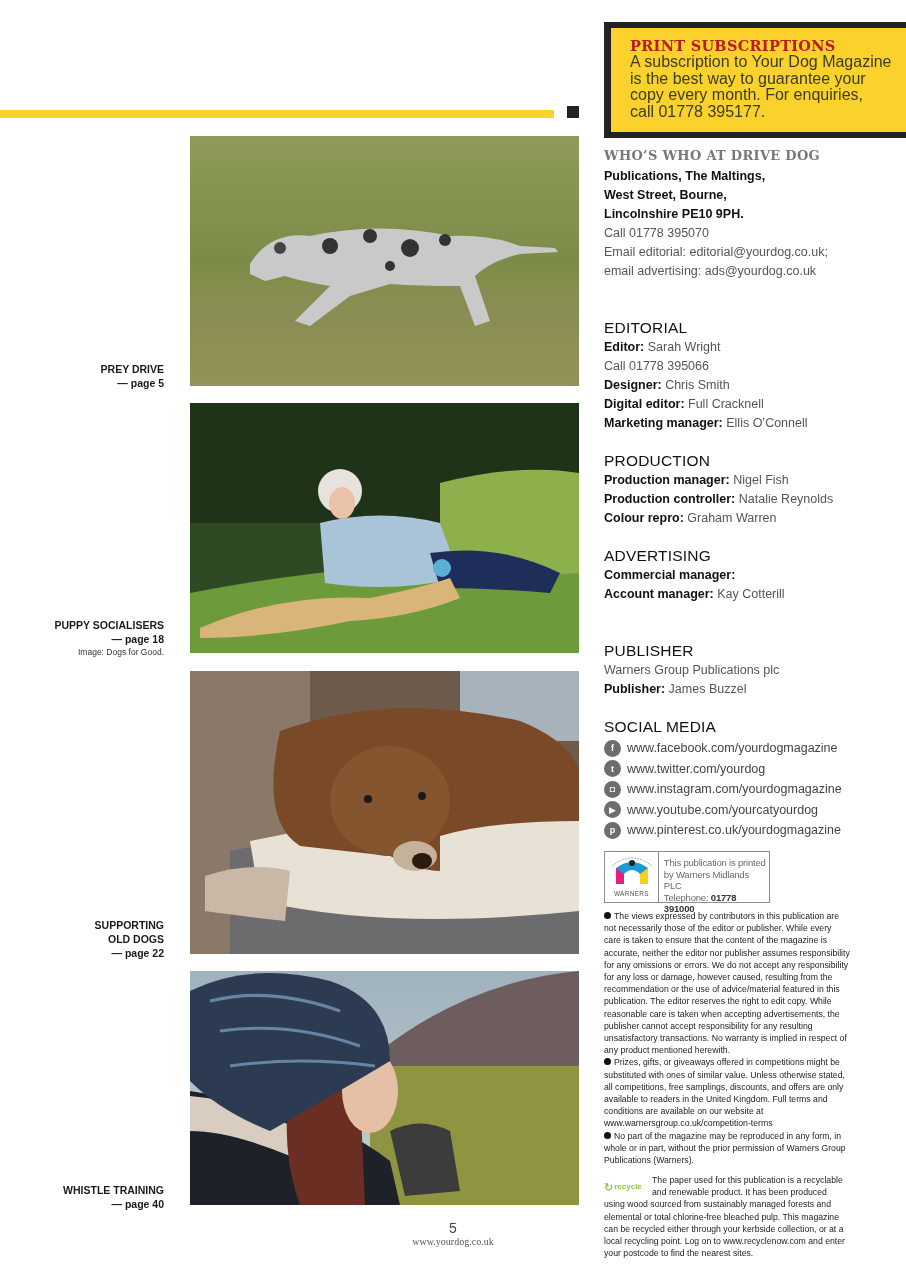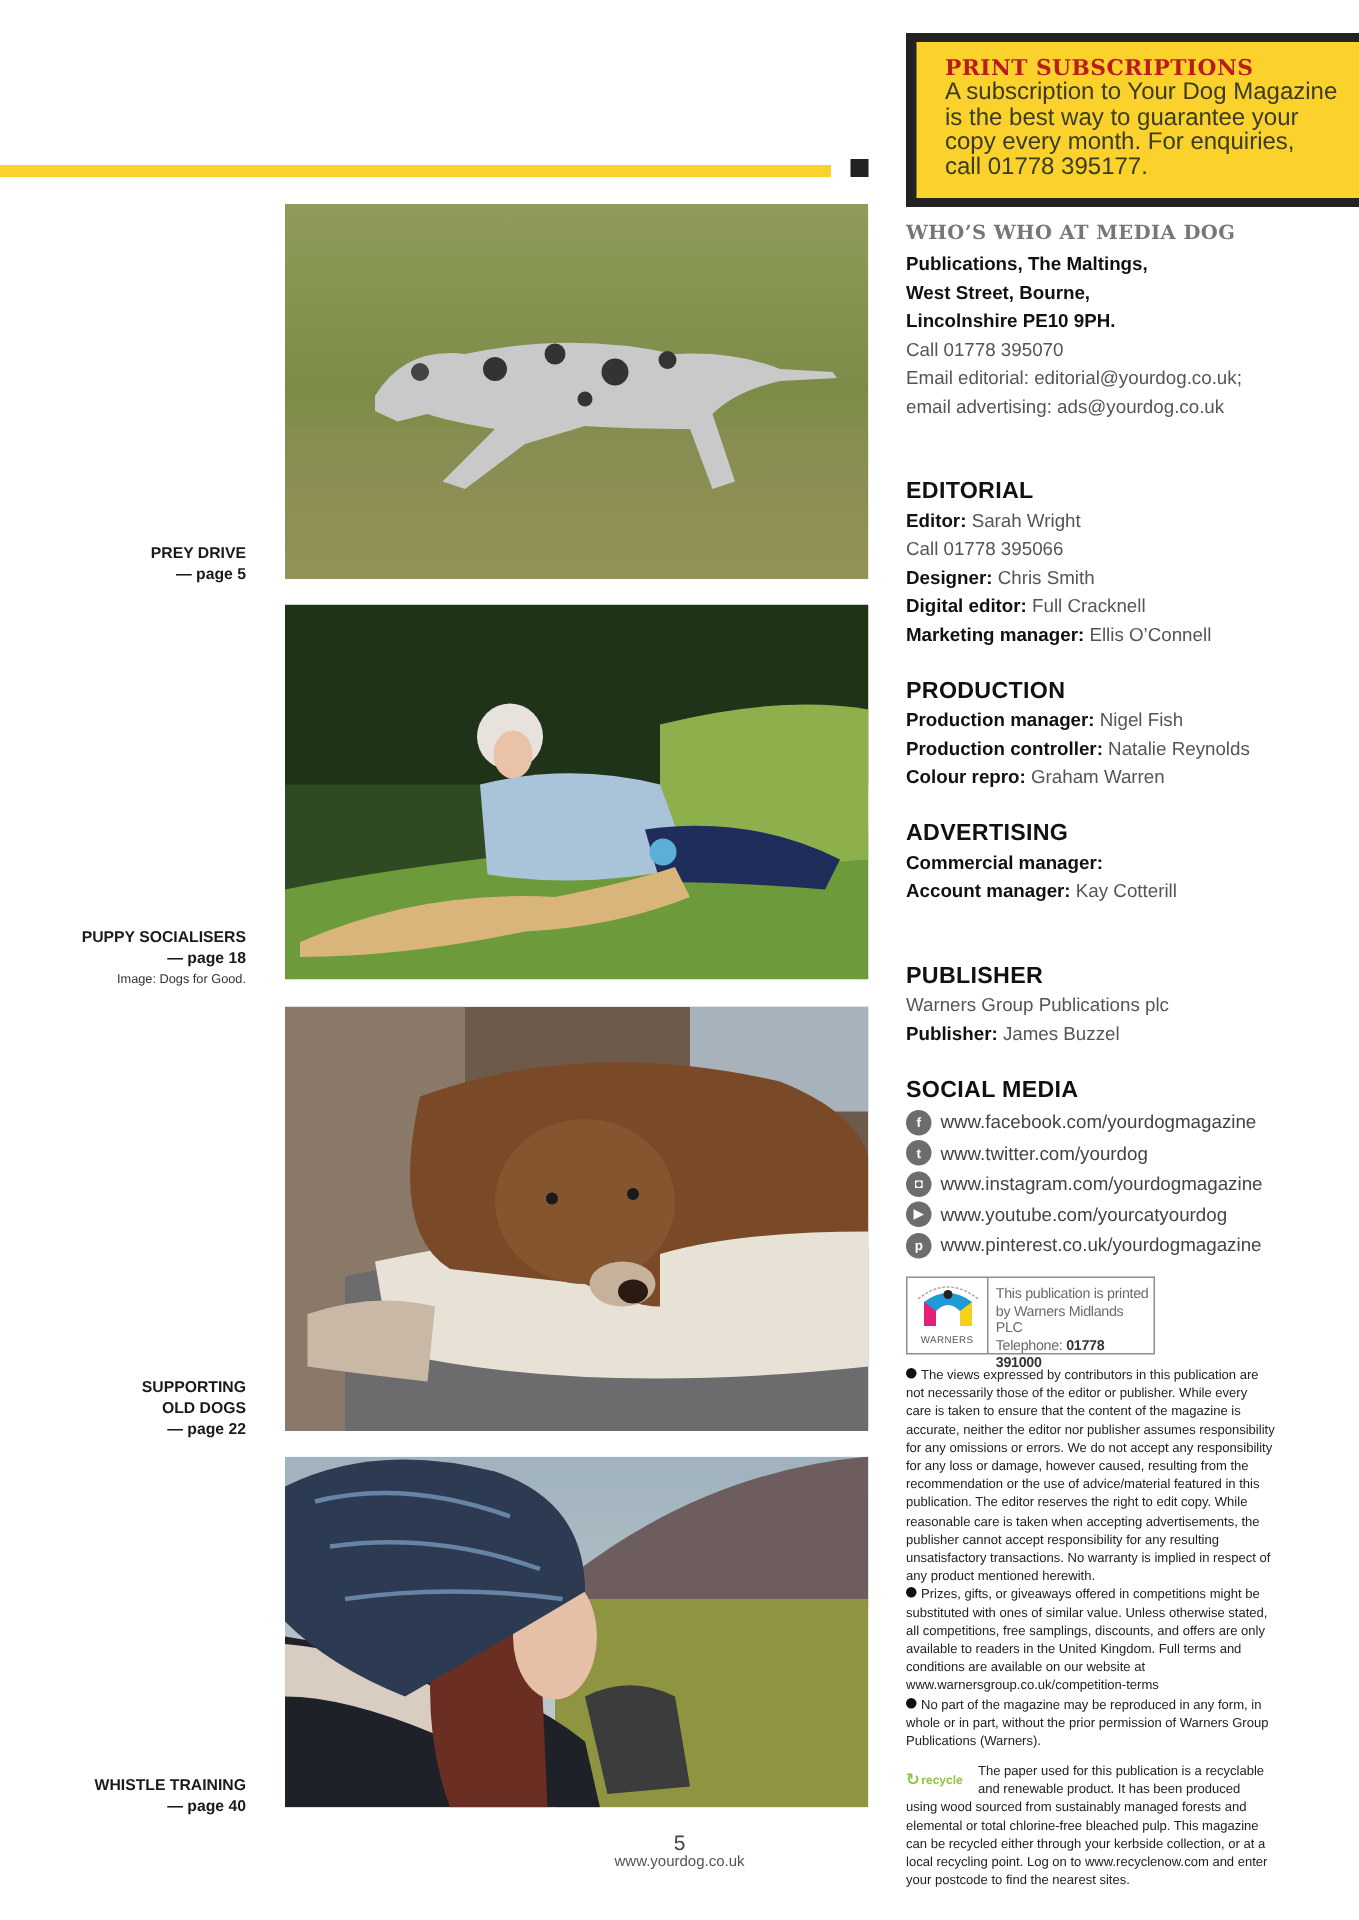--- a/index.html
+++ b/index.html
@@ -19,34 +19,34 @@
 
   
   .caption { position: absolute; right: 742px; text-align: right; font-size: 10.5px; line-height: 14px; font-weight: bold; color: #1a1a1a; }
   .caption .credit { font-weight: normal; font-size: 8.5px; line-height: 12px; color: #333; display: block; }
   .cap1 { top: 362px; }
   .cap2 { top: 618px; }
   .cap3 { top: 918px; }
   .cap4 { top: 1183px; }
 
   .page-number { position: absolute; left: 380px; width: 146px; top: 1220px; text-align: center; font-size: 14px; color: #444; line-height: 16px; }
-  .page-url { position: absolute; left: 380px; width: 146px; top: 1236px; text-align: center; font-size: 10px; color: #555; }
+  .page-url { position: absolute; left: 380px; width: 146px; top: 1236px; text-align: center; font-size: 10px; color: #555; font-family: Liberation Serif, serif; }
 
   
   .subs-box { position: absolute; left: 604px; top: 22px; width: 302px; height: 116px; background: #222; padding: 6px 0 6px 7px; }
   .subs-inner { background: #fbd22b; width: 100%; height: 100%; padding: 10px 10px 0 19px; }
   .subs-title { font-family: "DejaVu Serif", serif; font-weight: 900; font-size: 14.5px; letter-spacing: 0.3px; color: #b91c1c; line-height: 16px; }
   .subs-text { font-size: 16px; line-height: 16.5px; color: #3b3b1f; }
 
   .rc { position: absolute; left: 604px; width: 300px; }
   .whos-title { top: 148px; font-family: "DejaVu Serif", serif; font-weight: 900; font-size: 13px; color: #777; letter-spacing: 0.3px; }
   .whos-body { top: 167px; font-size: 12.5px; line-height: 19px; color: #555; }
   .whos-body .b { color: #111; font-weight: bold; }
 
-  .sec-head { font-size: 15.5px; font-weight: bold; color: #111; line-height: 20px; letter-spacing: 0.2px; }
+  .sec-head { font-size: 15.5px; font-weight: normal; color: #111; line-height: 20px; letter-spacing: 0.2px; }
   .sec-line { font-size: 12.5px; line-height: 19px; color: #555; white-space: nowrap; }
   .sec-line .k { color: #111; font-weight: bold; }
 
   .s-editorial { top: 318px; }
   .s-production { top: 451px; }
   .s-advertising { top: 546px; }
   .s-publisher { top: 641px; }
   .s-social { top: 717px; }
 
   .social-row { display: flex; align-items: center; height: 20.5px; }
@@ -171,21 +171,21 @@
 <div class="subs-box">
   <div class="subs-inner">
     <div class="subs-title">PRINT SUBSCRIPTIONS</div>
     <div class="subs-text">A subscription to Your Dog Magazine</div>
     <div class="subs-text">is the best way to guarantee your</div>
     <div class="subs-text">copy every month. For enquiries,</div>
     <div class="subs-text">call 01778 395177.</div>
   </div>
 </div>
 
-<div class="rc whos-title">WHO’S WHO AT MEDIA DOG</div>
+<div class="rc whos-title">WHO’S WHO AT DRIVE DOG</div>
 <div class="rc whos-body">
   <div class="b">Publications, The Maltings,</div>
   <div class="b">West Street, Bourne,</div>
   <div class="b">Lincolnshire PE10 9PH.</div>
   <div>Call 01778 395070</div>
   <div>Email editorial: editorial@yourdog.co.uk;</div>
   <div>email advertising: ads@yourdog.co.uk</div>
 </div>
 
 <div class="rc s-editorial">

